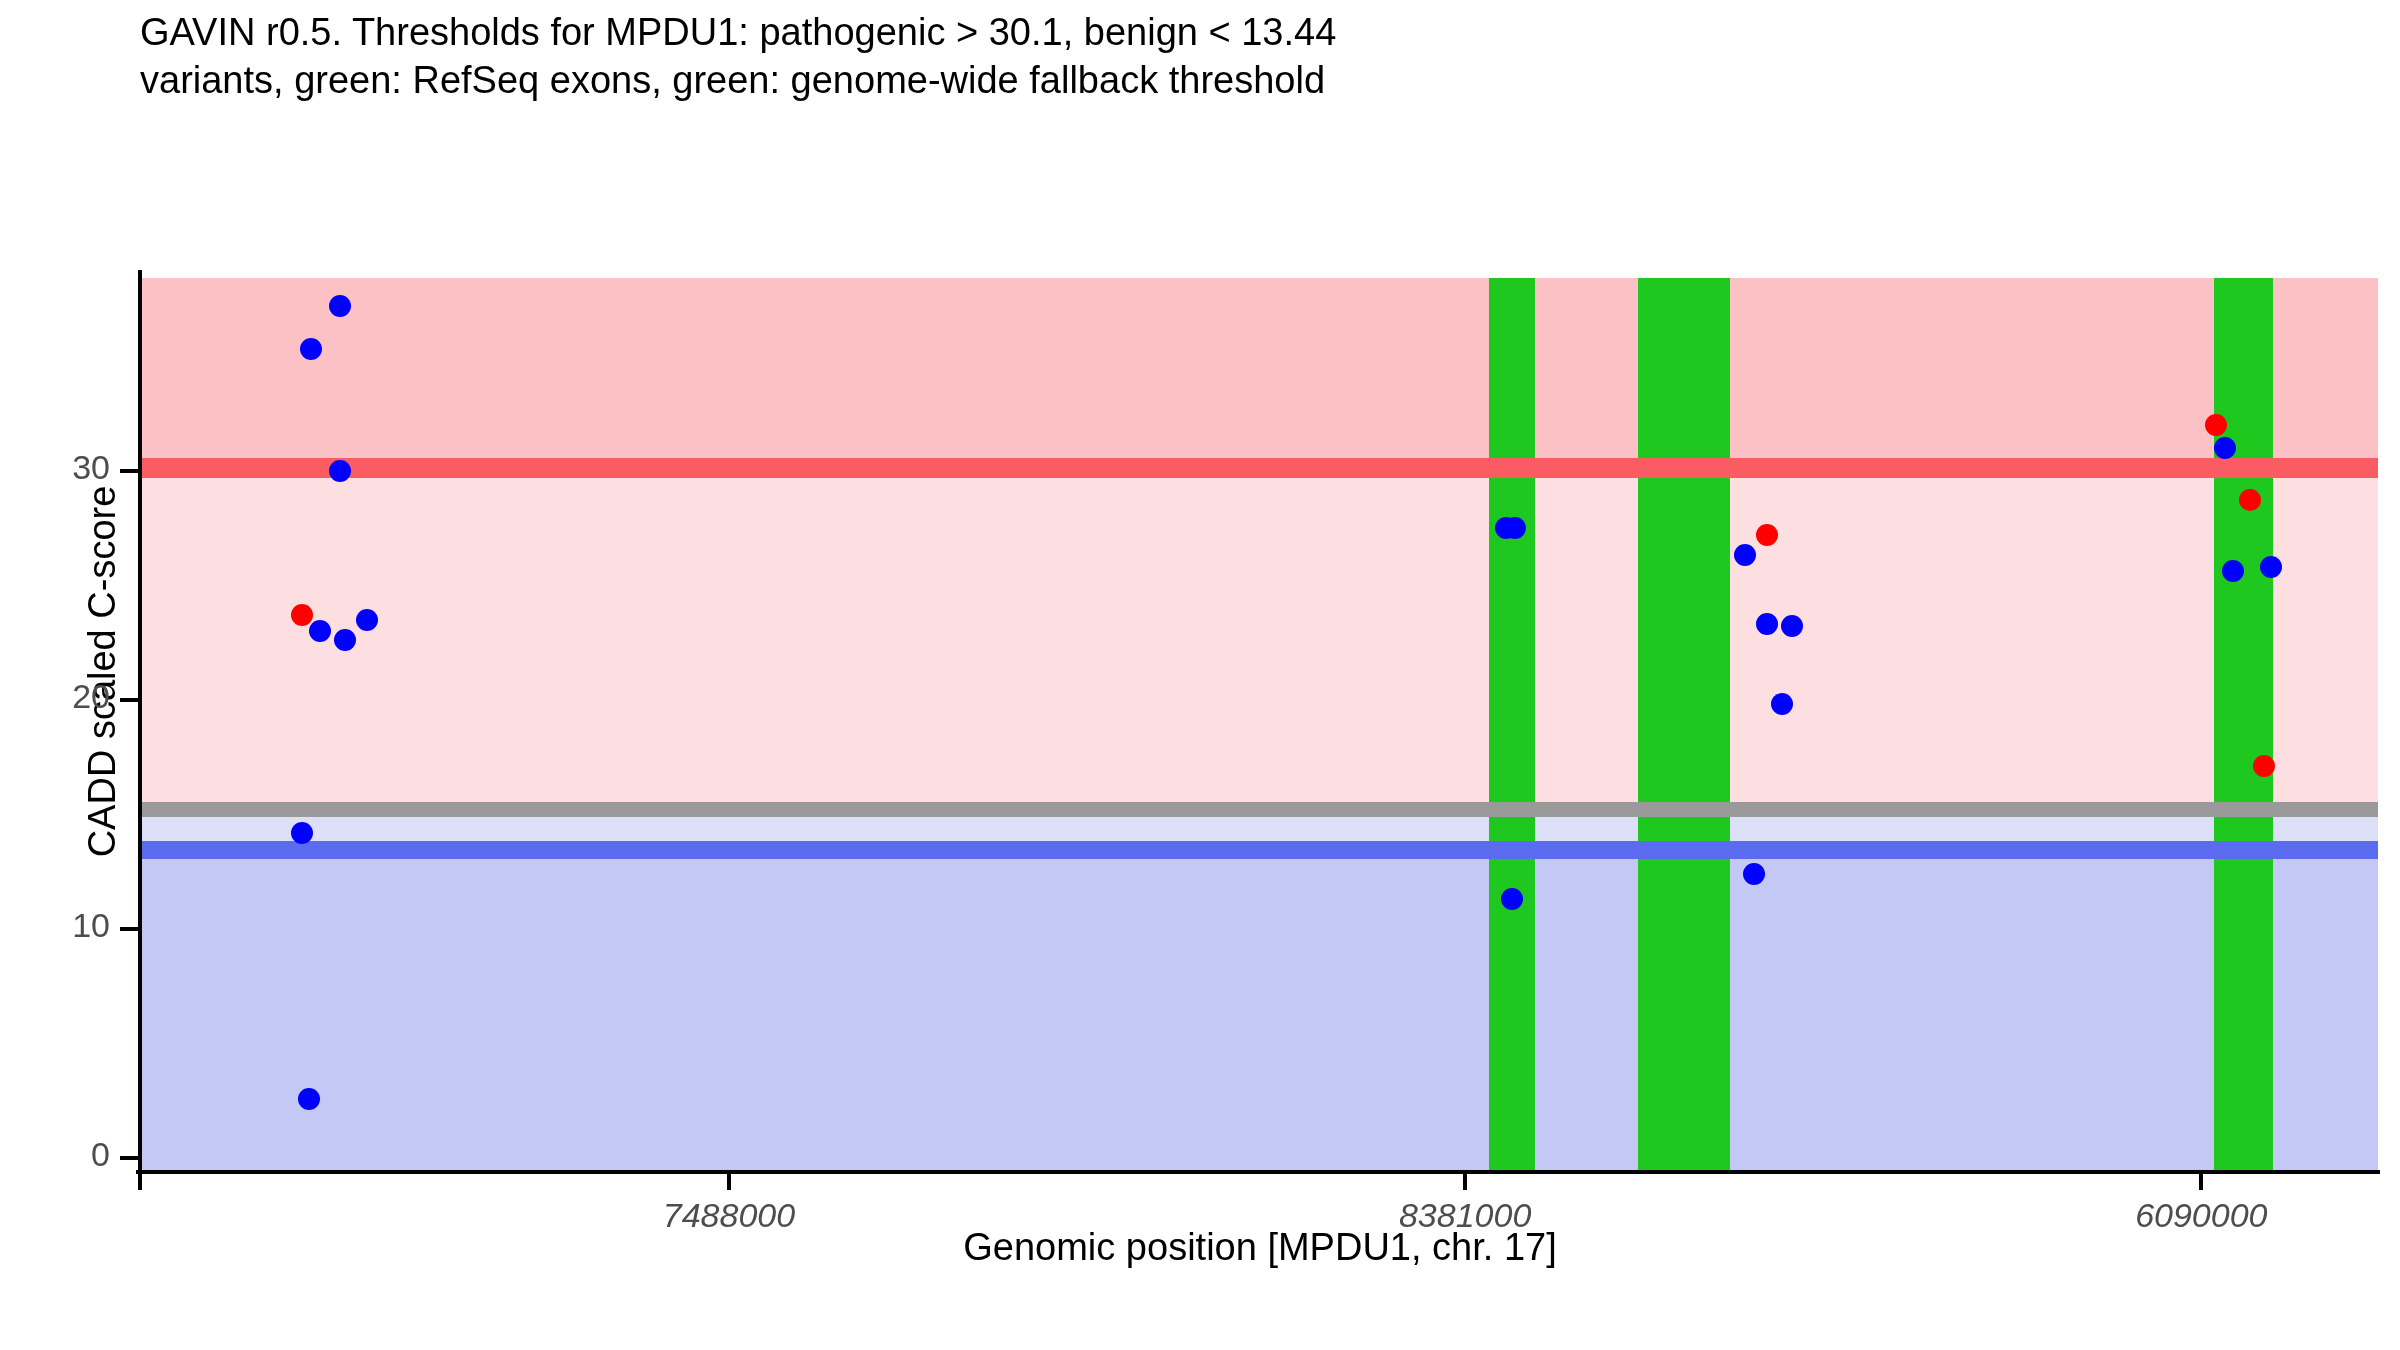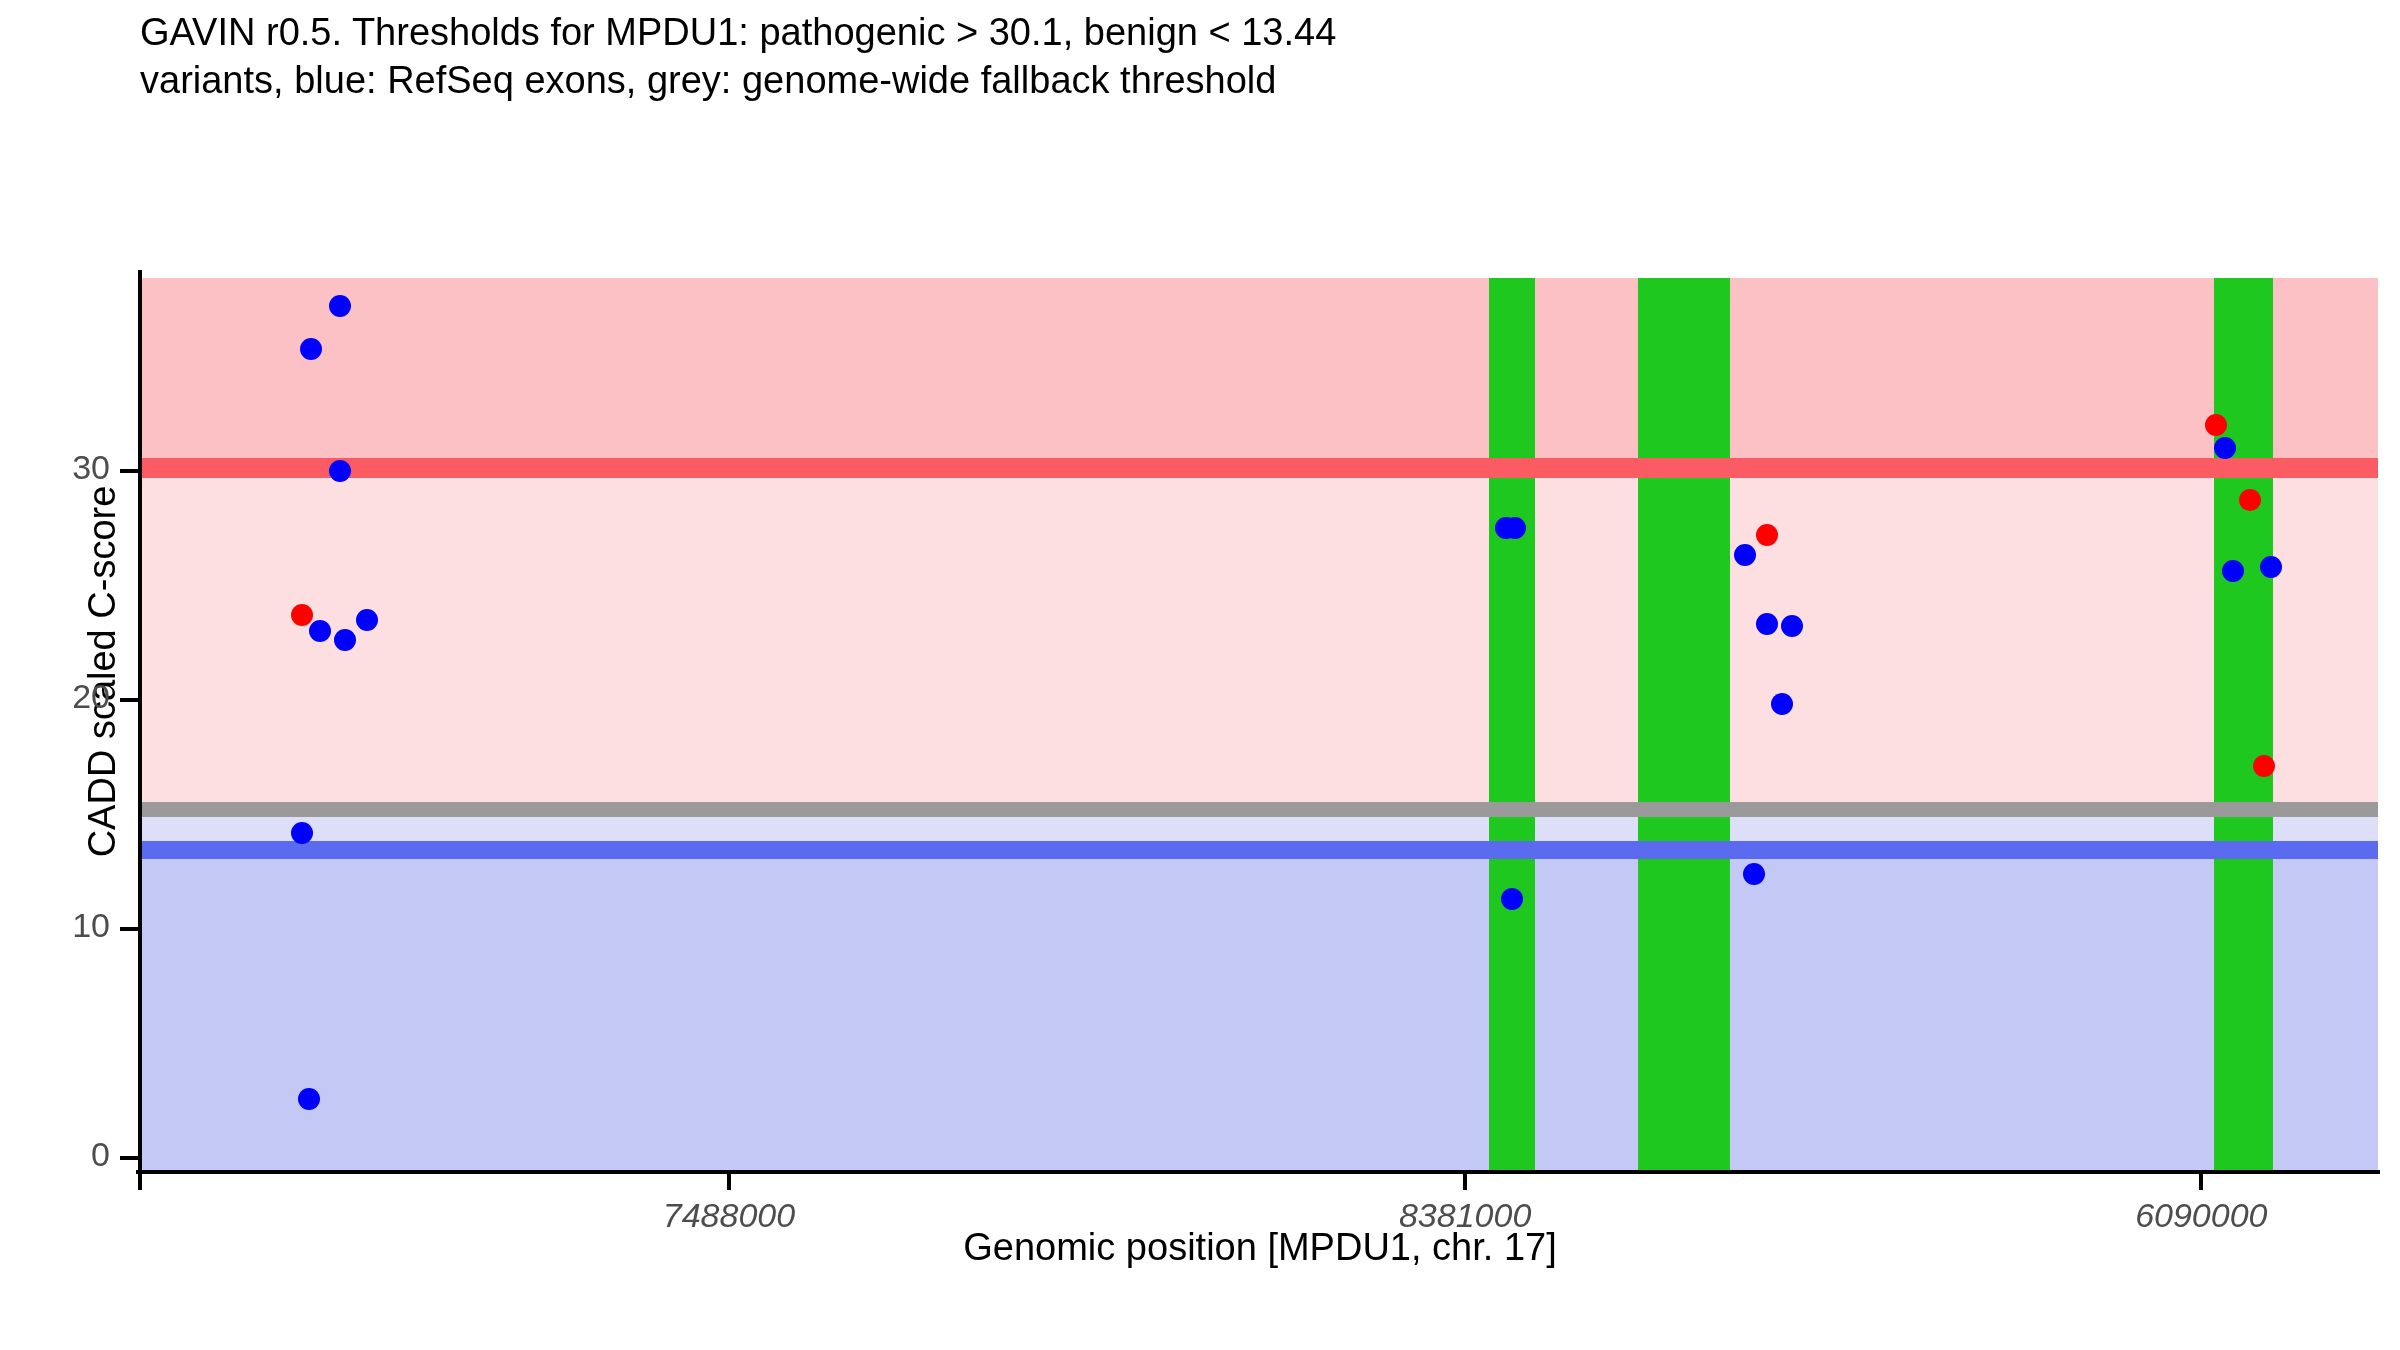--- a/index.html
+++ b/index.html
@@ -139,21 +139,21 @@
     font-style: italic;
   }
 </style>
 </head>
 <body>
 
 <div id="figure">
 
   <div id="title-block">
     <span class="title-line">GAVIN r0.5. Thresholds for MPDU1: pathogenic &gt; 30.1, benign &lt; 13.44</span>
-    <span class="title-line">variants, blue: RefSeq exons, grey: genome-wide fallback threshold</span>
+    <span class="title-line">variants, green: RefSeq exons, green: genome-wide fallback threshold</span>
   </div>
 
   <div id="panel">
       <div class="band" style="top: 0px; height: 190.262px; background: rgb(252, 193, 197);"></div>
       <div class="band" style="top: 190.262px; height: 341.554px; background: rgb(253, 223, 226);"></div>
       <div class="band" style="top: 531.815px; height: 40.3446px; background: rgb(221, 223, 248);"></div>
       <div class="band" style="top: 572.16px; height: 321.84px; background: rgb(196, 200, 245);"></div>
       <div class="exon" style="left: 1349.43px; width: 45.6434px; background: rgb(30, 200, 30);"></div>
       <div class="exon" style="left: 1498.13px; width: 92.023px; background: rgb(30, 200, 30);"></div>
       <div class="exon" style="left: 2073.83px; width: 59.6309px; background: rgb(30, 200, 30);"></div>

